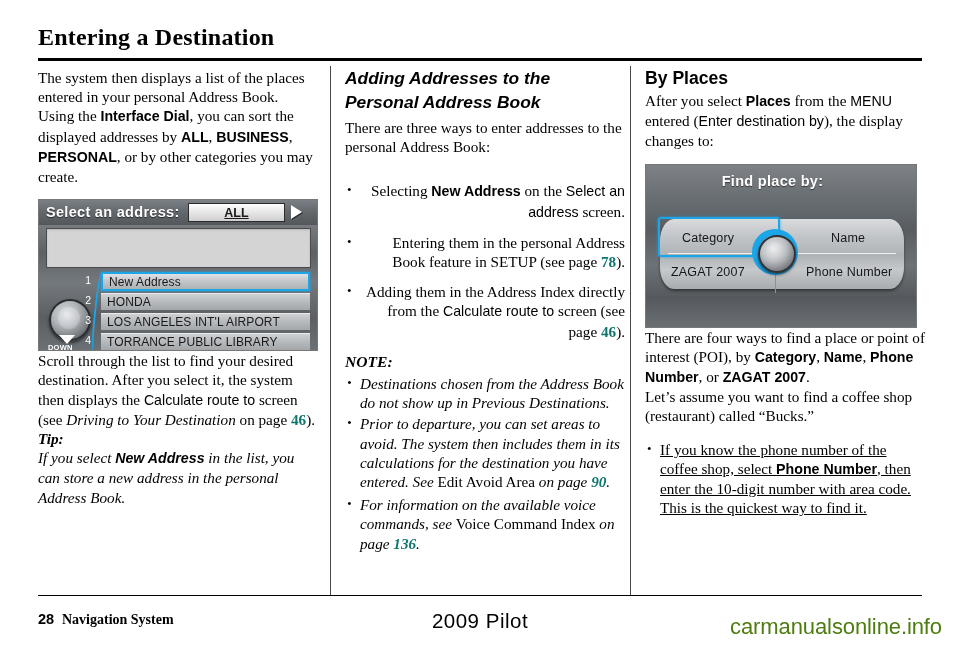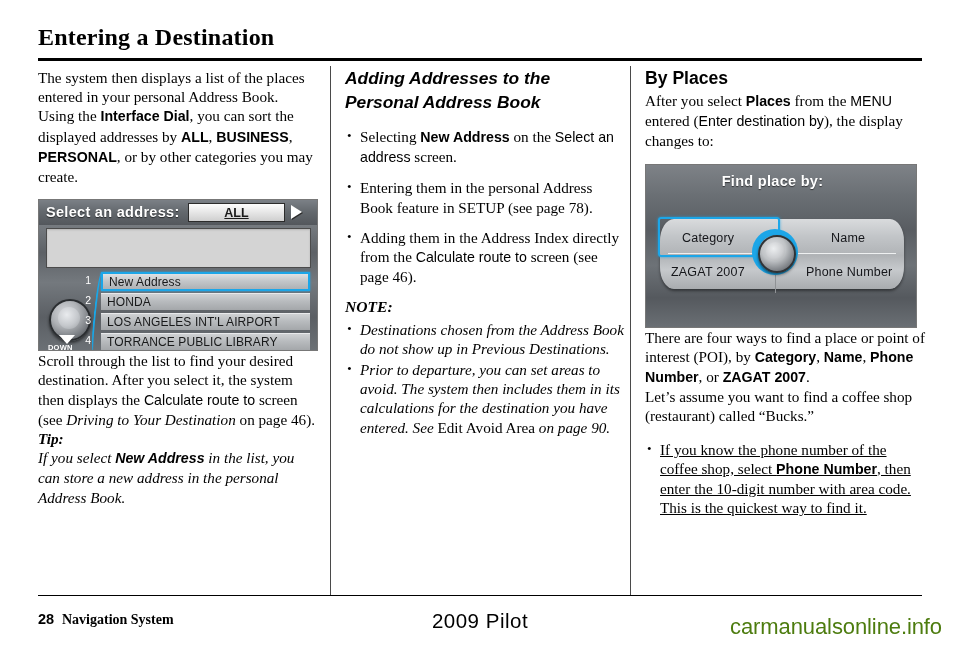--- a/index.html
+++ b/index.html
@@ -67,21 +67,21 @@
   .ui {
     font-family: "Liberation Sans", sans-serif;
     font-weight: bold;
     font-size: 14.2px;
   }
   .ui-reg {
     font-family: "Liberation Sans", sans-serif;
     font-weight: normal;
     font-size: 14.2px;
   }
-  .pg { color: #000000; }
+  .pg { color: #0f766e; font-weight: bold; }
   .heading-italic {
     font-family: "Liberation Sans", sans-serif;
     font-weight: bold;
     font-style: italic;
     font-size: 17.4px;
     line-height: 20.5px;
     margin: 0 0 3px 0;
   }
   .heading-plain {
     font-family: "Liberation Sans", sans-serif;
@@ -456,32 +456,34 @@
   <p class="body sp-before"><span>Scroll through the list to find your desired destination. After you select it, the system then displays the </span><span class="ui-reg">Calculate route to</span><span> screen (see </span><i>Driving to Your Destination</i><span> on page </span><span class="pg">46</span><span>).</span></p>
 
   <p class="tip-label sp-before">Tip:</p>
   <p class="body italic"><span>If you select </span><span class="ui">New Address</span><span> in the list, you can store a new address in the personal Address Book.</span></p>
 </div>
 
 <div class="col col2">
   <div class="heading-italic">Adding Addresses to the</div>
   <div class="heading-italic" style="margin-bottom:6px;">Personal Address Book</div>
 
-
-  <ul class="bul" style="margin-top:15px;">
+  <p class="body">There are three ways to enter addresses to the personal Address Book:</p>
+
+  <ul class="bul" style="margin-top:25px;text-align:right;">
     <li><span>Selecting </span><span class="ui">New Address</span><span> on the </span><span class="ui-reg">Select an address</span><span> screen.</span></li>
     <li><span>Entering them in the personal Address Book feature in SETUP (see page </span><span class="pg">78</span><span>).</span></li>
     <li><span>Adding them in the Address Index directly from the </span><span class="ui-reg">Calculate route to</span><span> screen (see page </span><span class="pg">46</span><span>).</span></li>
   </ul>
 
   <p class="note-label" style="margin-top:6px;">NOTE:</p>
 
   <ul class="bul italic tight" style="margin-top:3px;">
     <li style="margin-bottom:2px;"><span>Destinations chosen from the Address Book do not show up in Previous Destinations.</span></li>
     <li style="margin-bottom:4px;"><span>Prior to departure, you can set areas to avoid. The system then includes them in its calculations for the destination you have entered. See </span><span class="roman">Edit Avoid Area</span><span> on page </span><span class="pg">90</span><span>.</span></li>
+    <li><span>For information on the available voice commands, see </span><span class="roman">Voice Command Index</span><span> on page </span><span class="pg">136</span><span>.</span></li>
   </ul>
 </div>
 
 <div class="col col3">
   <div class="heading-plain">By Places</div>
 
   <p class="body"><span>After you select </span><span class="ui">Places</span><span> from the </span><span class="ui-reg">MENU</span><span> entered (</span><span class="ui-reg">Enter destination by</span><span>), the display changes to:</span></p>
 
   <div class="navshot" id="nav-screen-2">
     <div class="title">Find place by:</div>

